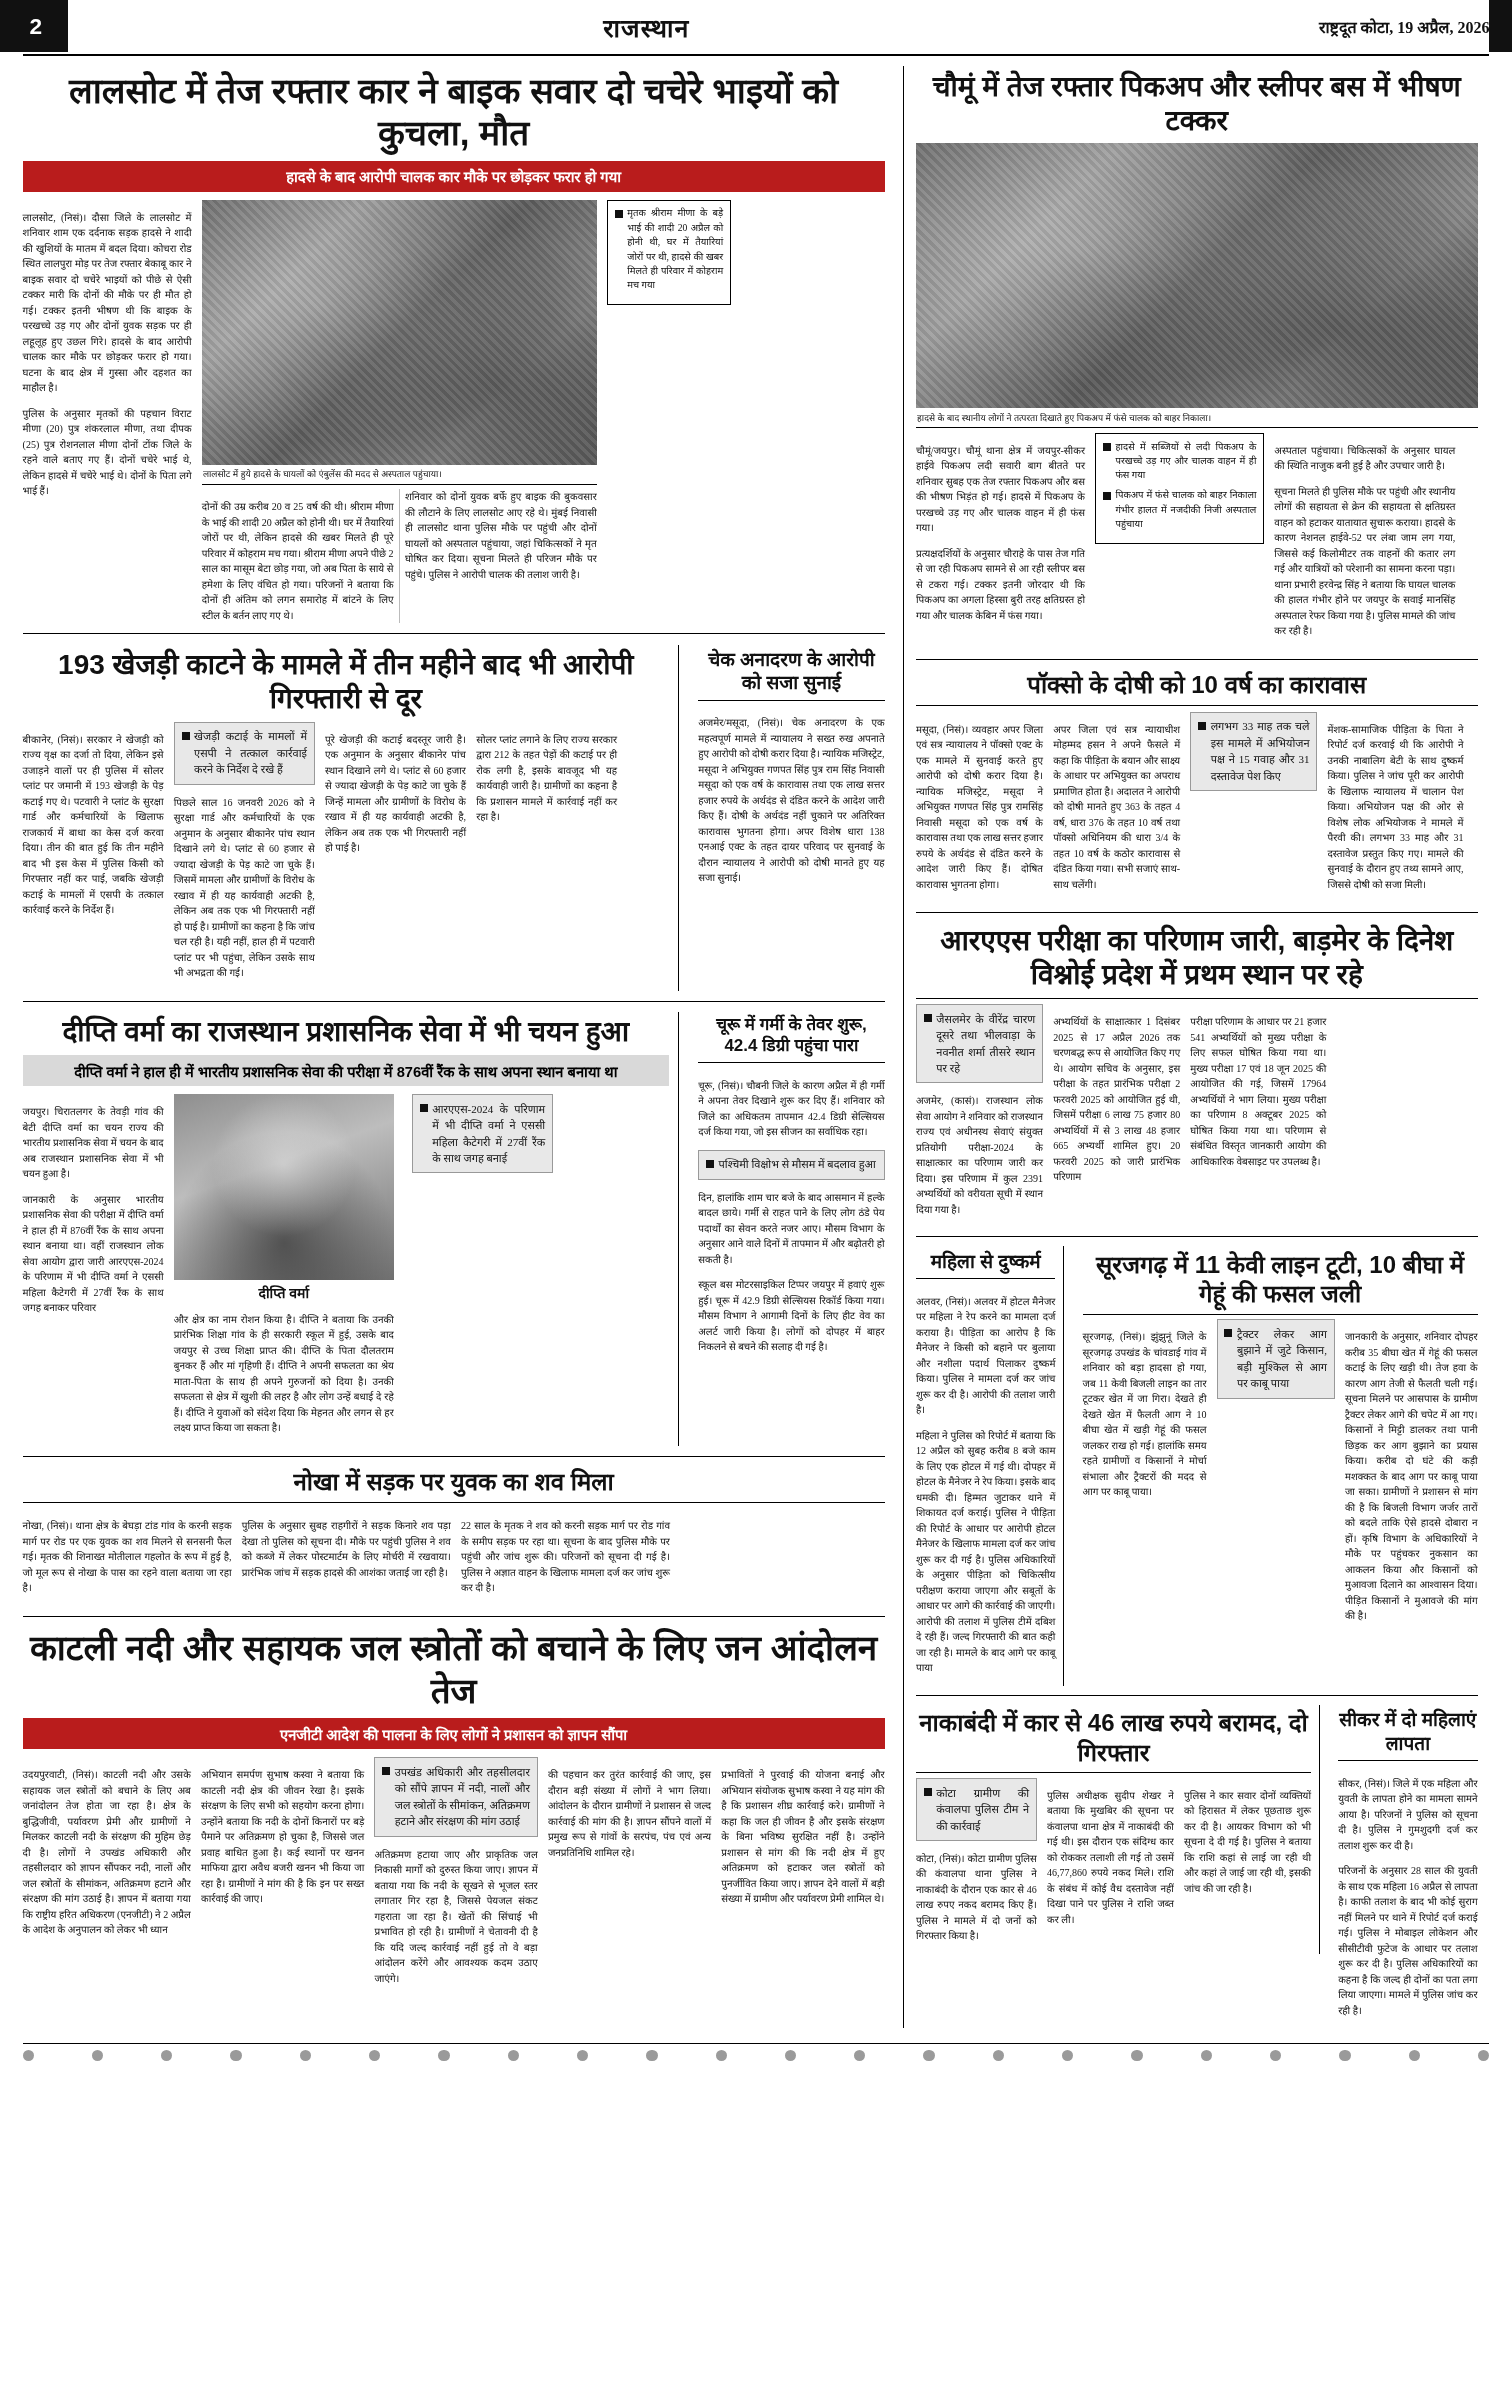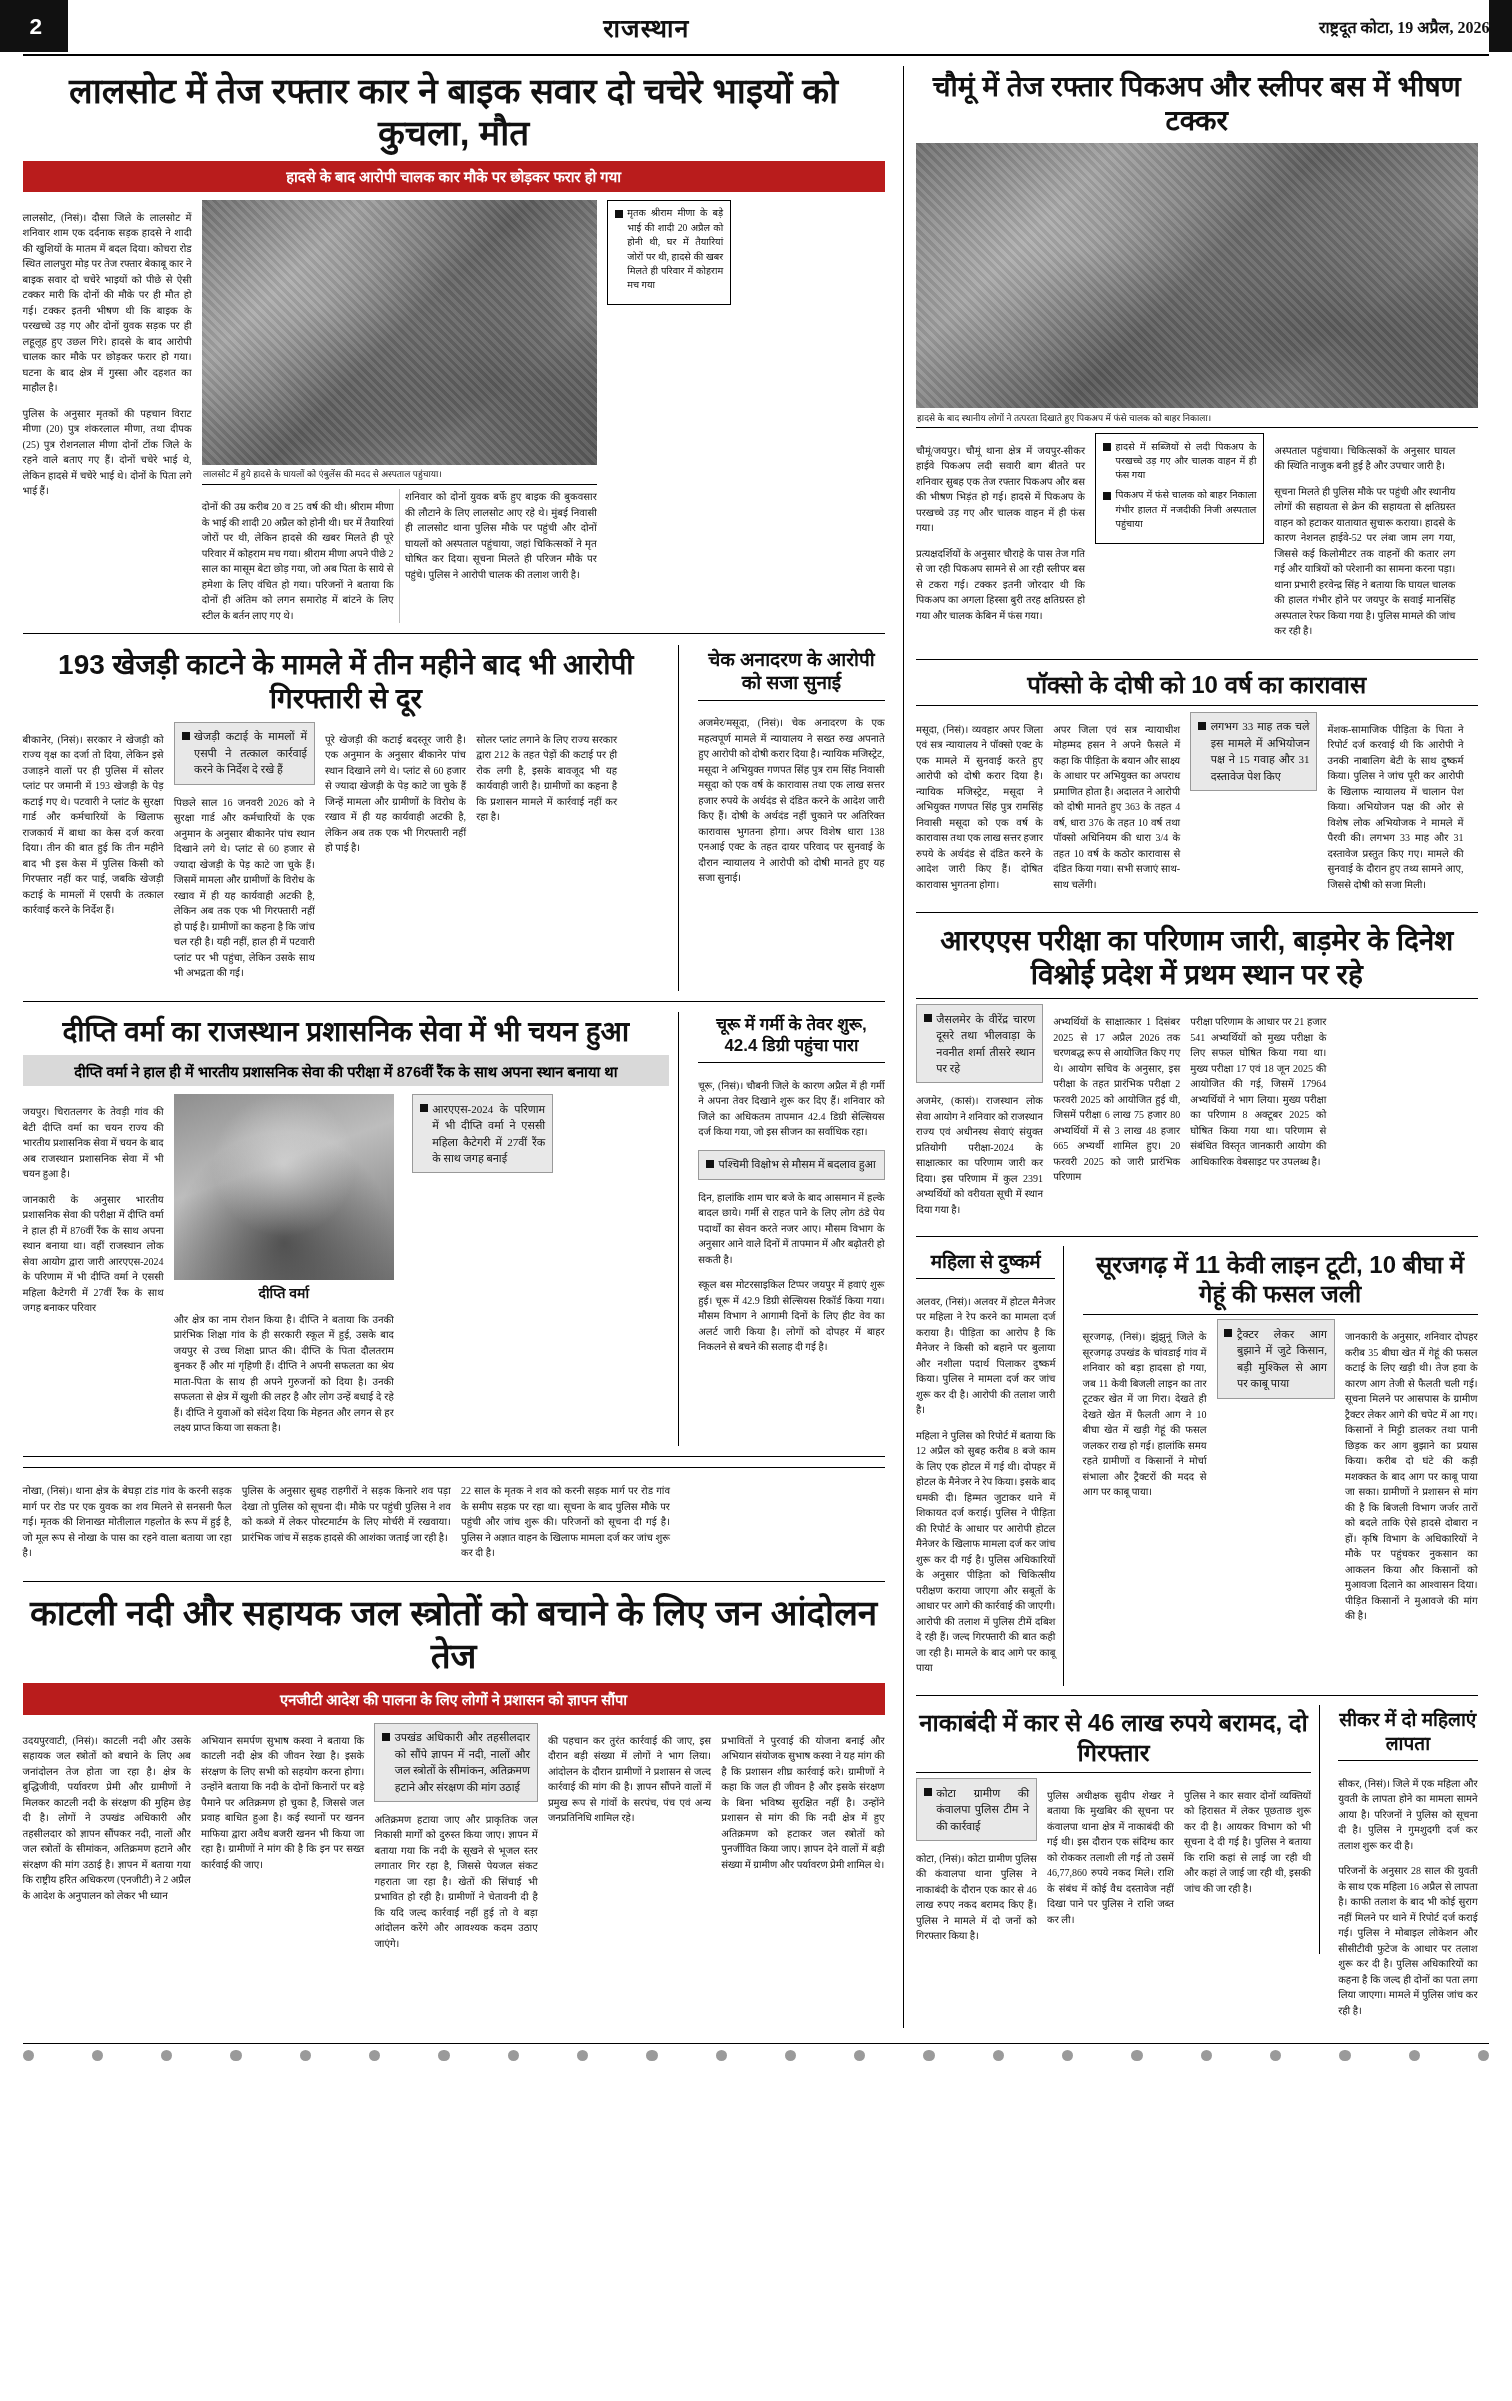--- a/index.html
+++ b/index.html
@@ -181,20 +181,21 @@
           <div class="body-text">
             <p>दिन, हालांकि शाम चार बजे के बाद आसमान में हल्के बादल छाये। गर्मी से राहत पाने के लिए लोग ठंडे पेय पदार्थों का सेवन करते नजर आए। मौसम विभाग के अनुसार आने वाले दिनों में तापमान में और बढ़ोतरी हो सकती है।</p>
             <p>स्कूल बस मोटरसाइकिल टिप्पर जयपुर में हवाएं शुरू हुई। चूरू में 42.9 डिग्री सेल्सियस रिकॉर्ड किया गया। मौसम विभाग ने आगामी दिनों के लिए हीट वेव का अलर्ट जारी किया है। लोगों को दोपहर में बाहर निकलने से बचने की सलाह दी गई है।</p>
           </div>
         </div>
       </div>
 
       <div class="hr-black"></div>
 
       <div>
+        <h1 class="hl hl-md">नोखा में सड़क पर युवक का शव मिला</h1>
         <div class="flexrow" style="border-top:1.1px solid #000;padding-top:5.6px;">
           <div style="width:209px;" class="body-text">
               <p>नोखा, (निसं)। थाना क्षेत्र के बेघड़ा टांड गांव के करनी सड़क मार्ग पर रोड पर एक युवक का शव मिलने से सनसनी फैल गई। मृतक की शिनाख्त मोतीलाल गहलोत के रूप में हुई है, जो मूल रूप से नोखा के पास का रहने वाला बताया जा रहा है।</p>
             </div>
           <div style="width:209px;" class="body-text">
               <p>पुलिस के अनुसार सुबह राहगीरों ने सड़क किनारे शव पड़ा देखा तो पुलिस को सूचना दी। मौके पर पहुंची पुलिस ने शव को कब्जे में लेकर पोस्टमार्टम के लिए मोर्चरी में रखवाया। प्रारंभिक जांच में सड़क हादसे की आशंका जताई जा रही है।</p>
             </div>
           <div style="width:209px;" class="body-text">
               <p>22 साल के मृतक ने शव को करनी सड़क मार्ग पर रोड गांव के समीप सड़क पर रहा था। सूचना के बाद पुलिस मौके पर पहुंची और जांच शुरू की। परिजनों को सूचना दी गई है। पुलिस ने अज्ञात वाहन के खिलाफ मामला दर्ज कर जांच शुरू कर दी है।</p>
             </div>

